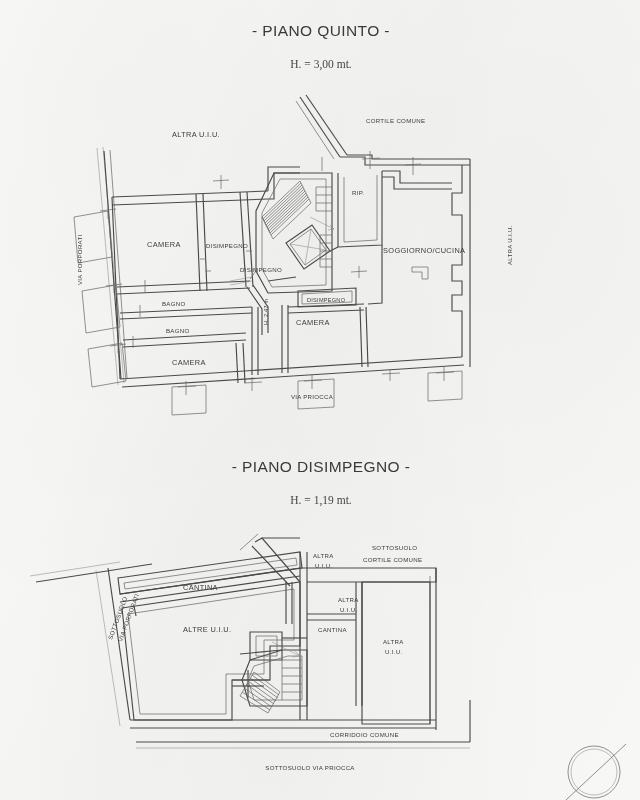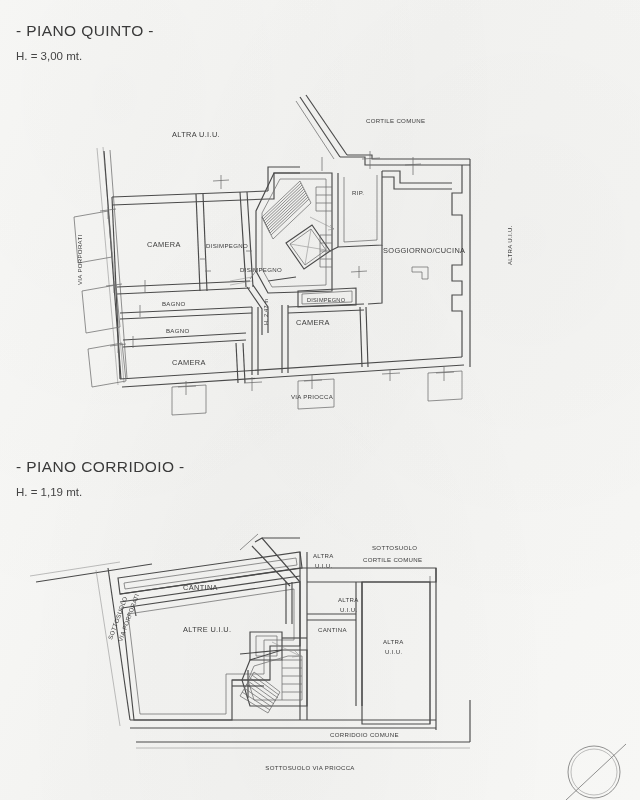--- a/index.html
+++ b/index.html
@@ -19,29 +19,29 @@
     position:absolute;inset:0;
     background:
       radial-gradient(ellipse at 18% 12%, rgba(0,0,0,.025), rgba(0,0,0,0) 55%),
       radial-gradient(ellipse at 82% 30%, rgba(0,0,0,.018), rgba(0,0,0,0) 50%),
       radial-gradient(ellipse at 45% 88%, rgba(0,0,0,.022), rgba(0,0,0,0) 55%),
       linear-gradient(115deg, #fafaf8 0%, #f3f3f1 45%, #f7f7f5 100%);
     pointer-events:none;
   }
 
   .plan-title{
-    position:absolute;left:16px;right:0;
+    position:absolute;left:2px;right:0;text-align:center;
   }
   .plan-title .t-main{
     font-size:15.5px;letter-spacing:.4px;color:#3a3a3a;
     font-family:"Liberation Sans", sans-serif;
   }
   .plan-title .t-sub{
-    font-size:11.5px;color:#454545;margin-top:10px;
-    font-family:Liberation Sans, sans-serif;
+    font-size:11.5px;color:#454545;margin-top:18px;
+    font-family:Liberation Serif, serif;
   }
 
   #title-quinto{top:22px;}
   #title-interrato{top:458px;}
 
   svg{position:absolute;left:0;top:0;overflow:visible;}
   svg text{
     font-family:"Liberation Sans", sans-serif;
     fill:#3b3b3b;
   }
@@ -262,21 +262,21 @@
 
     <text class="lbl-xs" x="268" y="230" transform="rotate(-90 268 230)">H. 2,47 m</text>
 
     <path class="wall-thin" d="M412,172 L428,172 L428,184 L422,184 L422,177 L412,177 Z"></path>
 
     <text class="lbl-sm" x="82" y="190" transform="rotate(-90 82 190)">VIA PORPORATI</text>
     <text class="lbl-sm" x="312" y="304" text-anchor="middle">VIA PRIOCCA</text>
   </svg>
 
   <div class="plan-title" id="title-interrato">
-    <div class="t-main">- PIANO CORRIDOIO -</div>
+    <div class="t-main">- PIANO DISIMPEGNO -</div>
     <div class="t-sub">H. = 1,19 mt.</div>
   </div>
 
   <svg width="640" height="280" viewBox="0 0 640 280" style="top:520px;">
 
     <g>
       <path class="wall-hair" d="M30,56 L120,42"></path>
       <path class="wall" d="M36,62 L152,44"></path>
       <path class="wall-hair" d="M96,50 L120,206"></path>
       <path class="wall" d="M108,48 L130,200"></path>

